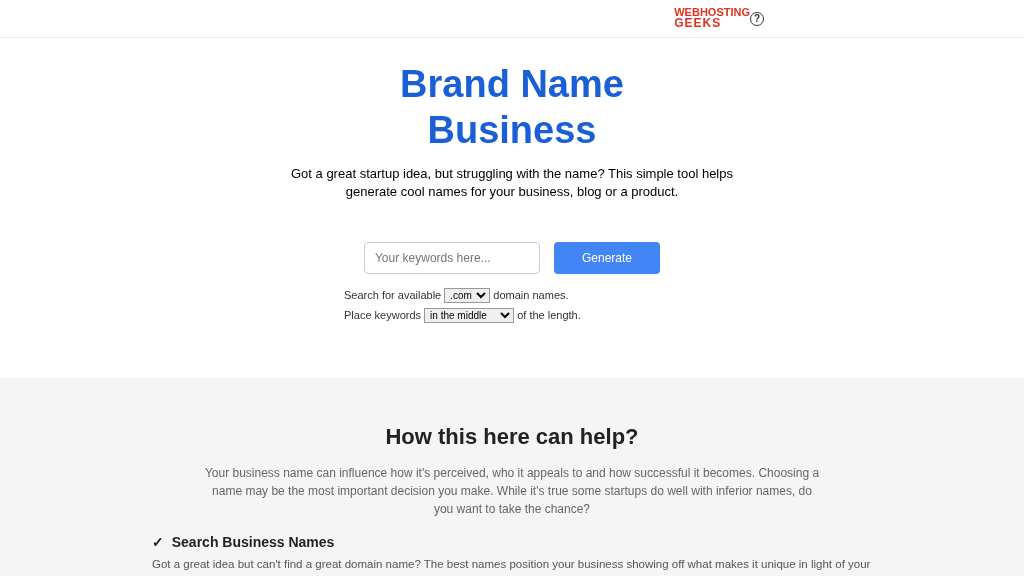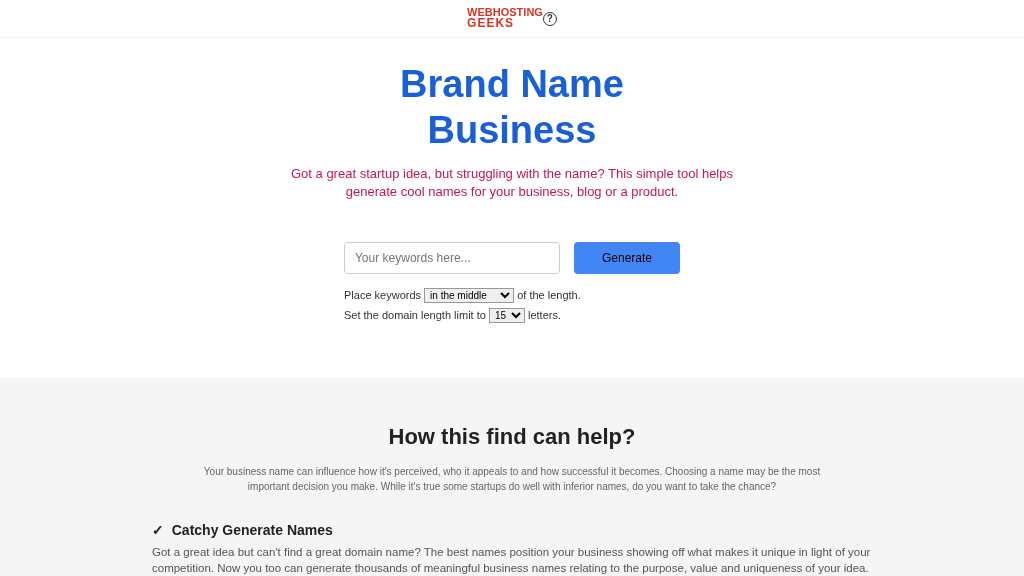--- a/index.html
+++ b/index.html
@@ -1,33 +1,33 @@
 <!DOCTYPE html>
 <html><head>
   <meta charset="utf-8">
   <style>
     * { box-sizing: border-box; margin: 0; padding: 0; }
     body { font-family: -apple-system, BlinkMacSystemFont, "Segoe UI", Arial, sans-serif; background: #fff; color: #333; }
-    .header { border-bottom: 1px solid #eee; height: 38px; display: flex; align-items: center; padding: 0 260px; justify-content: center; }
+    .header { border-bottom: 1px solid #eee; height: 38px; display: flex; align-items: center; padding: 0 260px; justify-content: flex-end; }
     .logo { font-family: Arial, sans-serif; font-weight: 900; font-size: 11px; line-height: 0.9; color: #dd3322; letter-spacing: 0px; text-transform: uppercase; }
     .logo .line2 { font-size: 12px; letter-spacing: 1px; }
     .help-icon { font-size: 14px; font-weight: bold; border: 1.5px solid #333; border-radius: 50%; width: 14px; height: 14px; display: inline-flex; align-items: center; justify-content: center; font-size: 10px; cursor: pointer; }
     .hero { text-align: center; padding: 24px 0 50px; }
     .title { color: #1a5fd6; font-size: 38px; font-weight: 700; line-height: 1.2; margin-bottom: 12px; }
-    .subtitle { color: #be185d; font-size: 13px; max-width: 460px; margin: 12px auto; line-height: 1.4; }
+    .subtitle { color: #000000; font-size: 13px; max-width: 460px; margin: 12px auto; line-height: 1.4; }
     .form-row { display: flex; justify-content: center; gap: 14px; margin-top: 40px; }
-    .kw-input { width: 216px; padding: 8px 10px; border: 1px solid #ccc; border-radius: 4px; font-size: 12px; }
-    .gen-btn { background: #4285f4; color: #000000; border: none; padding: 8px 28px; border-radius: 4px; font-size: 12px; cursor: pointer; }
+    .kw-input { width: 176px; padding: 8px 10px; border: 1px solid #ccc; border-radius: 4px; font-size: 12px; }
+    .gen-btn { background: #4285f4; color: #ffffff; border: none; padding: 8px 28px; border-radius: 4px; font-size: 12px; cursor: pointer; }
     .options { max-width: 336px; margin: 14px auto 0; text-align: left; font-size: 11px; color: #333; }
     .options .opt-line { margin-bottom: 5px; }
     .options select { font-size: 10px; border: 1px solid #999; padding: 0 1px; }
     .how-section { background: #f5f5f5; padding: 46px 0 20px; }
     .how-inner { max-width: 740px; margin: 0 auto; text-align: center; }
     .how-title { font-size: 22px; font-weight: 600; margin-bottom: 14px; color: #222; }
-    .how-desc { font-size: 10px; color: #666; line-height: 1.5; max-width: 620px; margin: 0 auto 28px; }
+    .how-desc { font-size: 12px; color: #666; line-height: 1.5; max-width: 620px; margin: 0 auto 16px; }
     .feature { text-align: left; padding: 0 10px; margin-bottom: 18px; }
     .feature h3 { font-size: 14px; font-weight: 600; color: #222; margin-bottom: 6px; }
     .feature h3::before { content: "✓"; margin-right: 8px; font-weight: bold; }
     .feature p { font-size: 11.5px; color: #555; line-height: 1.45; }
   </style>
 </head>
 <body>
 
 <div class="header">
   <div class="logo">
@@ -44,36 +44,36 @@
   </h1>
   <p class="subtitle">Got a great startup idea, but struggling with the name? This simple tool helps generate cool names for your business, blog or a product.</p>
 
   <div class="form-row">
     <input class="kw-input" type="text" placeholder="Your keywords here..." style="">
     <button class="gen-btn">Generate</button>
   </div>
 
   <div class="options">
     <div class="opt-line">
+      <span>Search for available </span>
+      <select><option>.com</option></select>
+      <span> domain names.</span>
+    </div>
+    <div class="opt-line">
       <span>Place keywords </span>
       <select style="width: 90px;"><option>in the middle</option></select>
       <span> of the length.</span>
-    </div>
-    <div class="opt-line">
-      <span>Set the domain length limit to </span>
-      <select><option>15</option></select>
-      <span> letters.</span>
     </div>
   </div>
 </div>
 
 <div class="how-section">
   <div class="how-inner">
-    <h2 class="how-title">How this find can help?</h2>
+    <h2 class="how-title">How this here can help?</h2>
     <p class="how-desc">Your business name can influence how it's perceived, who it appeals to and how successful it becomes. Choosing a name may be the most important decision you make. While it's true some startups do well with inferior names, do you want to take the chance?</p>
 
     <div class="feature">
-      <h3>Catchy Generate Names</h3>
+      <h3>Search Business Names</h3>
       <p>Got a great idea but can't find a great domain name? The best names position your business showing off what makes it unique in light of your competition. Now you too can generate thousands of meaningful business names relating to the purpose, value and uniqueness of your idea.</p>
     </div>
 
   </div>
 </div>
 
 </body></html>

